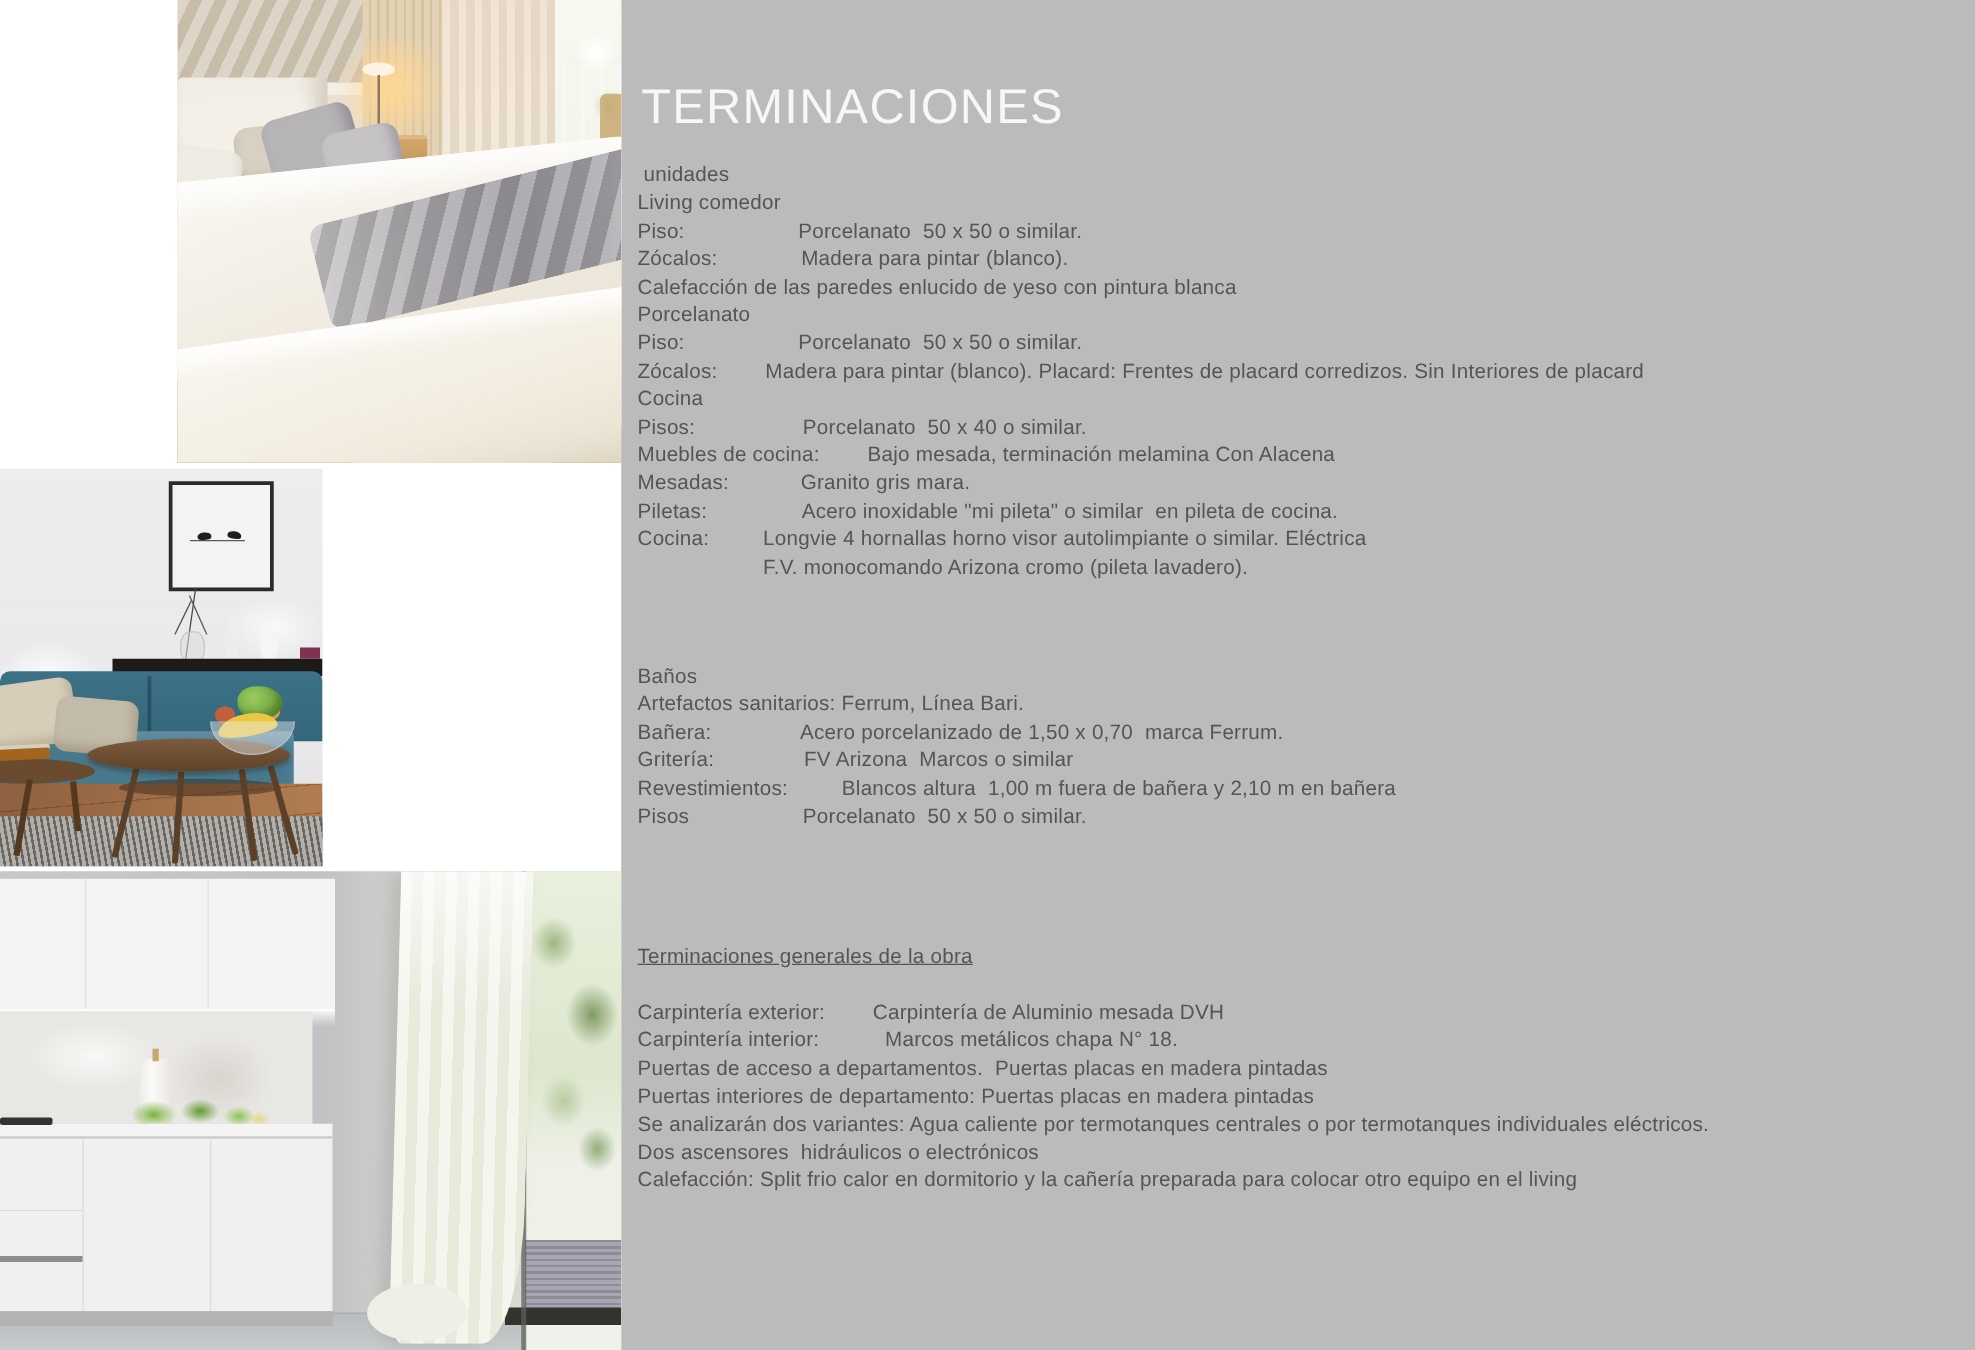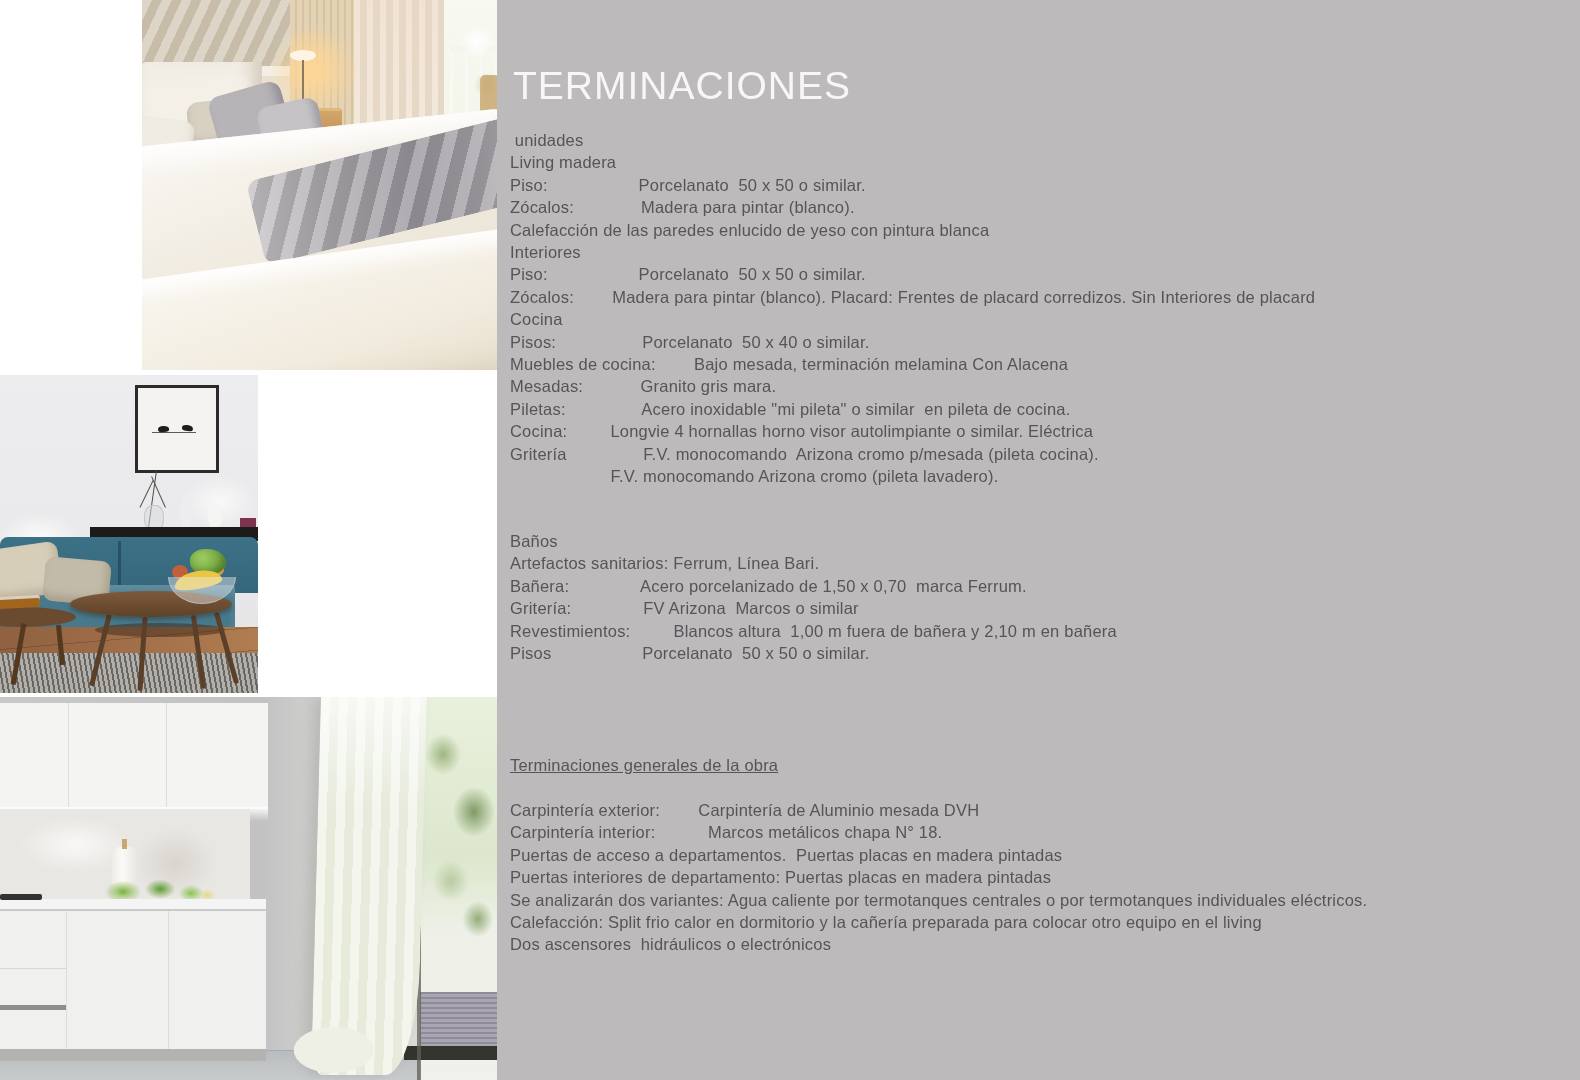--- a/index.html
+++ b/index.html
@@ -222,34 +222,33 @@
   .kt-kick{left:0;top:352px;width:266px;height:12px;background:#b3b3b1;}
 </style>
 </head>
 <body>
 
 <div class="panel"></div>
 <div class="title">TERMINACIONES</div>
 
 <div class="spec" id="sec-unidades">
   <div class="line"> unidades</div>
-  <div class="line">Living madera</div>
+  <div class="line">Living comedor</div>
   <div class="line">Piso:                   Porcelanato  50 x 50 o similar.</div>
   <div class="line">Zócalos:              Madera para pintar (blanco).</div>
   <div class="line">Calefacción de las paredes enlucido de yeso con pintura blanca</div>
-  <div class="line">Interiores</div>
+  <div class="line">Porcelanato</div>
   <div class="line">Piso:                   Porcelanato  50 x 50 o similar.</div>
   <div class="line">Zócalos:        Madera para pintar (blanco). Placard: Frentes de placard corredizos. Sin Interiores de placard</div>
   <div class="line">Cocina</div>
   <div class="line">Pisos:                  Porcelanato  50 x 40 o similar.</div>
   <div class="line">Muebles de cocina:        Bajo mesada, terminación melamina Con Alacena</div>
   <div class="line">Mesadas:            Granito gris mara.</div>
   <div class="line">Piletas:                Acero inoxidable "mi pileta" o similar  en pileta de cocina.</div>
   <div class="line">Cocina:         Longvie 4 hornallas horno visor autolimpiante o similar. Eléctrica</div>
-  <div class="line">Gritería                F.V. monocomando  Arizona cromo p/mesada (pileta cocina).</div>
   <div class="line">                     F.V. monocomando Arizona cromo (pileta lavadero).</div>
 </div>
 
 <div class="spec" id="sec-banos">
   <div class="line">Baños</div>
   <div class="line">Artefactos sanitarios: Ferrum, Línea Bari.</div>
   <div class="line">Bañera:               Acero porcelanizado de 1,50 x 0,70  marca Ferrum.</div>
   <div class="line">Gritería:               FV Arizona  Marcos o similar</div>
   <div class="line">Revestimientos:         Blancos altura  1,00 m fuera de bañera y 2,10 m en bañera</div>
   <div class="line">Pisos                   Porcelanato  50 x 50 o similar.</div>
@@ -258,22 +257,22 @@
 <div class="spec" id="sec-generales-heading">
   <div class="line">Terminaciones generales de la obra</div>
 </div>
 
 <div class="spec" id="sec-generales">
   <div class="line">Carpintería exterior:        Carpintería de Aluminio mesada DVH</div>
   <div class="line">Carpintería interior:           Marcos metálicos chapa N° 18.</div>
   <div class="line">Puertas de acceso a departamentos.  Puertas placas en madera pintadas</div>
   <div class="line">Puertas interiores de departamento: Puertas placas en madera pintadas</div>
   <div class="line">Se analizarán dos variantes: Agua caliente por termotanques centrales o por termotanques individuales eléctricos.</div>
+  <div class="line">Dos ascensores  hidráulicos o electrónicos</div>
   <div class="line">Calefacción: Split frio calor en dormitorio y la cañería preparada para colocar otro equipo en el living</div>
-  <div class="line">Dos ascensores  hidráulicos o electrónicos</div>
 </div>
 
 <div class="photo" id="ph-bedroom">
   <div class="bd-art"></div>
   <div class="bd-wood"></div>
   <div class="bd-curtain"></div>
   <div class="bd-window"></div>
   <div class="bd-rail"></div>
   <div class="bd-chair"></div>
   <div class="bd-plant"></div>

